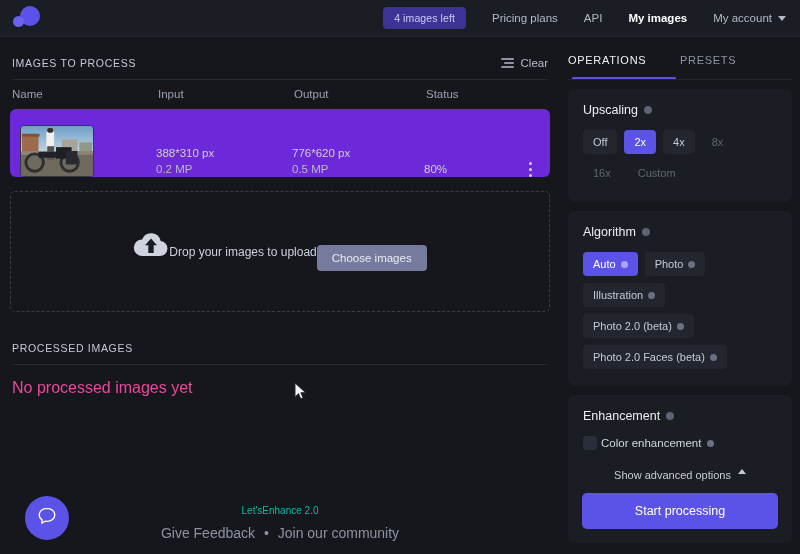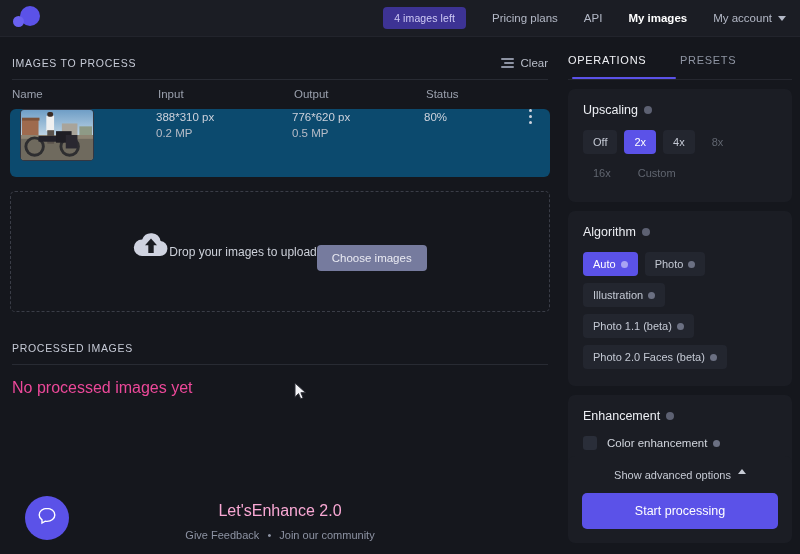--- a/index.html
+++ b/index.html
@@ -93,24 +93,24 @@
     height:27px;
     font-size:11.5px; color:#9aa0ad;
     padding:0 2px;
   }
   .col-name{ width:146px; }
   .col-input{ width:136px; }
   .col-output{ width:132px; }
   .col-status{ flex:1; }
 
   .img-card {
-    background:#0c4a6e;
+    background:#6d28d9;
     border-radius:6px;
     height:68px;
-    display:flex; align-items:flex-start;
+    display:flex; align-items:flex-end;
     padding:0 10px;
     margin-top:2px;
   }
   .thumb {
     width:74px;height:52px;border-radius:4px;
     overflow:hidden; flex:0 0 auto;
     border:1px solid #343742;
     position:relative;
   }
   .thumb svg{ display:block; width:100%; height:100%; }
@@ -153,22 +153,22 @@
     font-size:16px; color:#ec4899;
     padding:14px 2px 0 2px;
   }
 
   
   .footer {
     position:absolute;
     left:0; right:0; bottom:13px;
     text-align:center;
   }
-  .footer .brand{ font-size:16px; color:#f9a8d4; }
-  .footer .links{ margin-top:9px; font-size:11px; color:#8d93a3;}
+  .footer .brand{ font-size:10px; color:#14b8a6; }
+  .footer .links{ margin-top:9px; font-size:14px; color:#8d93a3;}
   .footer .links a{ color:#8d93a3; text-decoration:none; }
   .footer .dot{ margin:0 5px; }
 
   .chat-bubble {
     position:absolute;
     left:25px; bottom:14px;
     width:44px;height:44px;border-radius:50%;
     background:#5b52e8;
     display:flex;align-items:center;justify-content:center;
     cursor:pointer;
@@ -217,21 +217,21 @@
     display:flex; align-items:center; gap:5px;
     cursor:pointer;
     white-space:nowrap;
     text-align:center;
   }
   .chip.sel { background:#5b52e8; color:#ffffff; }
   .chip.sel .info-dot{ background:#a9a4f3; }
   .chip.dim { background:transparent; color:#60656f; }
 
   .check-row {
-    display:flex; align-items:center; gap:10px;
+    display:flex; align-items:center; gap:4px;
     margin-bottom:13px;
     cursor:pointer;
   }
   .check-row:last-child{ margin-bottom:0; }
   .checkbox {
     width:14px;height:14px;border-radius:3px;
     background:#2a2e39; flex:0 0 auto;
   }
   .check-label{ font-size:11.5px; color:#d2d6de; display:flex; align-items:center; gap:6px;}
 
@@ -424,21 +424,21 @@
         </span>
         <span class="chip">
           <span>Photo</span>
           <span class="info-dot sm"></span>
         </span>
         <span class="chip">
           <span>Illustration</span>
           <span class="info-dot sm"></span>
         </span>
         <span class="chip">
-          <span>Photo 1.1 (beta)</span>
+          <span>Photo 2.0 (beta)</span>
           <span class="info-dot sm"></span>
         </span>
         <span class="chip">
           <span>Photo 2.0 Faces (beta)</span>
           <span class="info-dot sm"></span>
         </span>
       </div>
     </div>
 
     <div class="panel">

